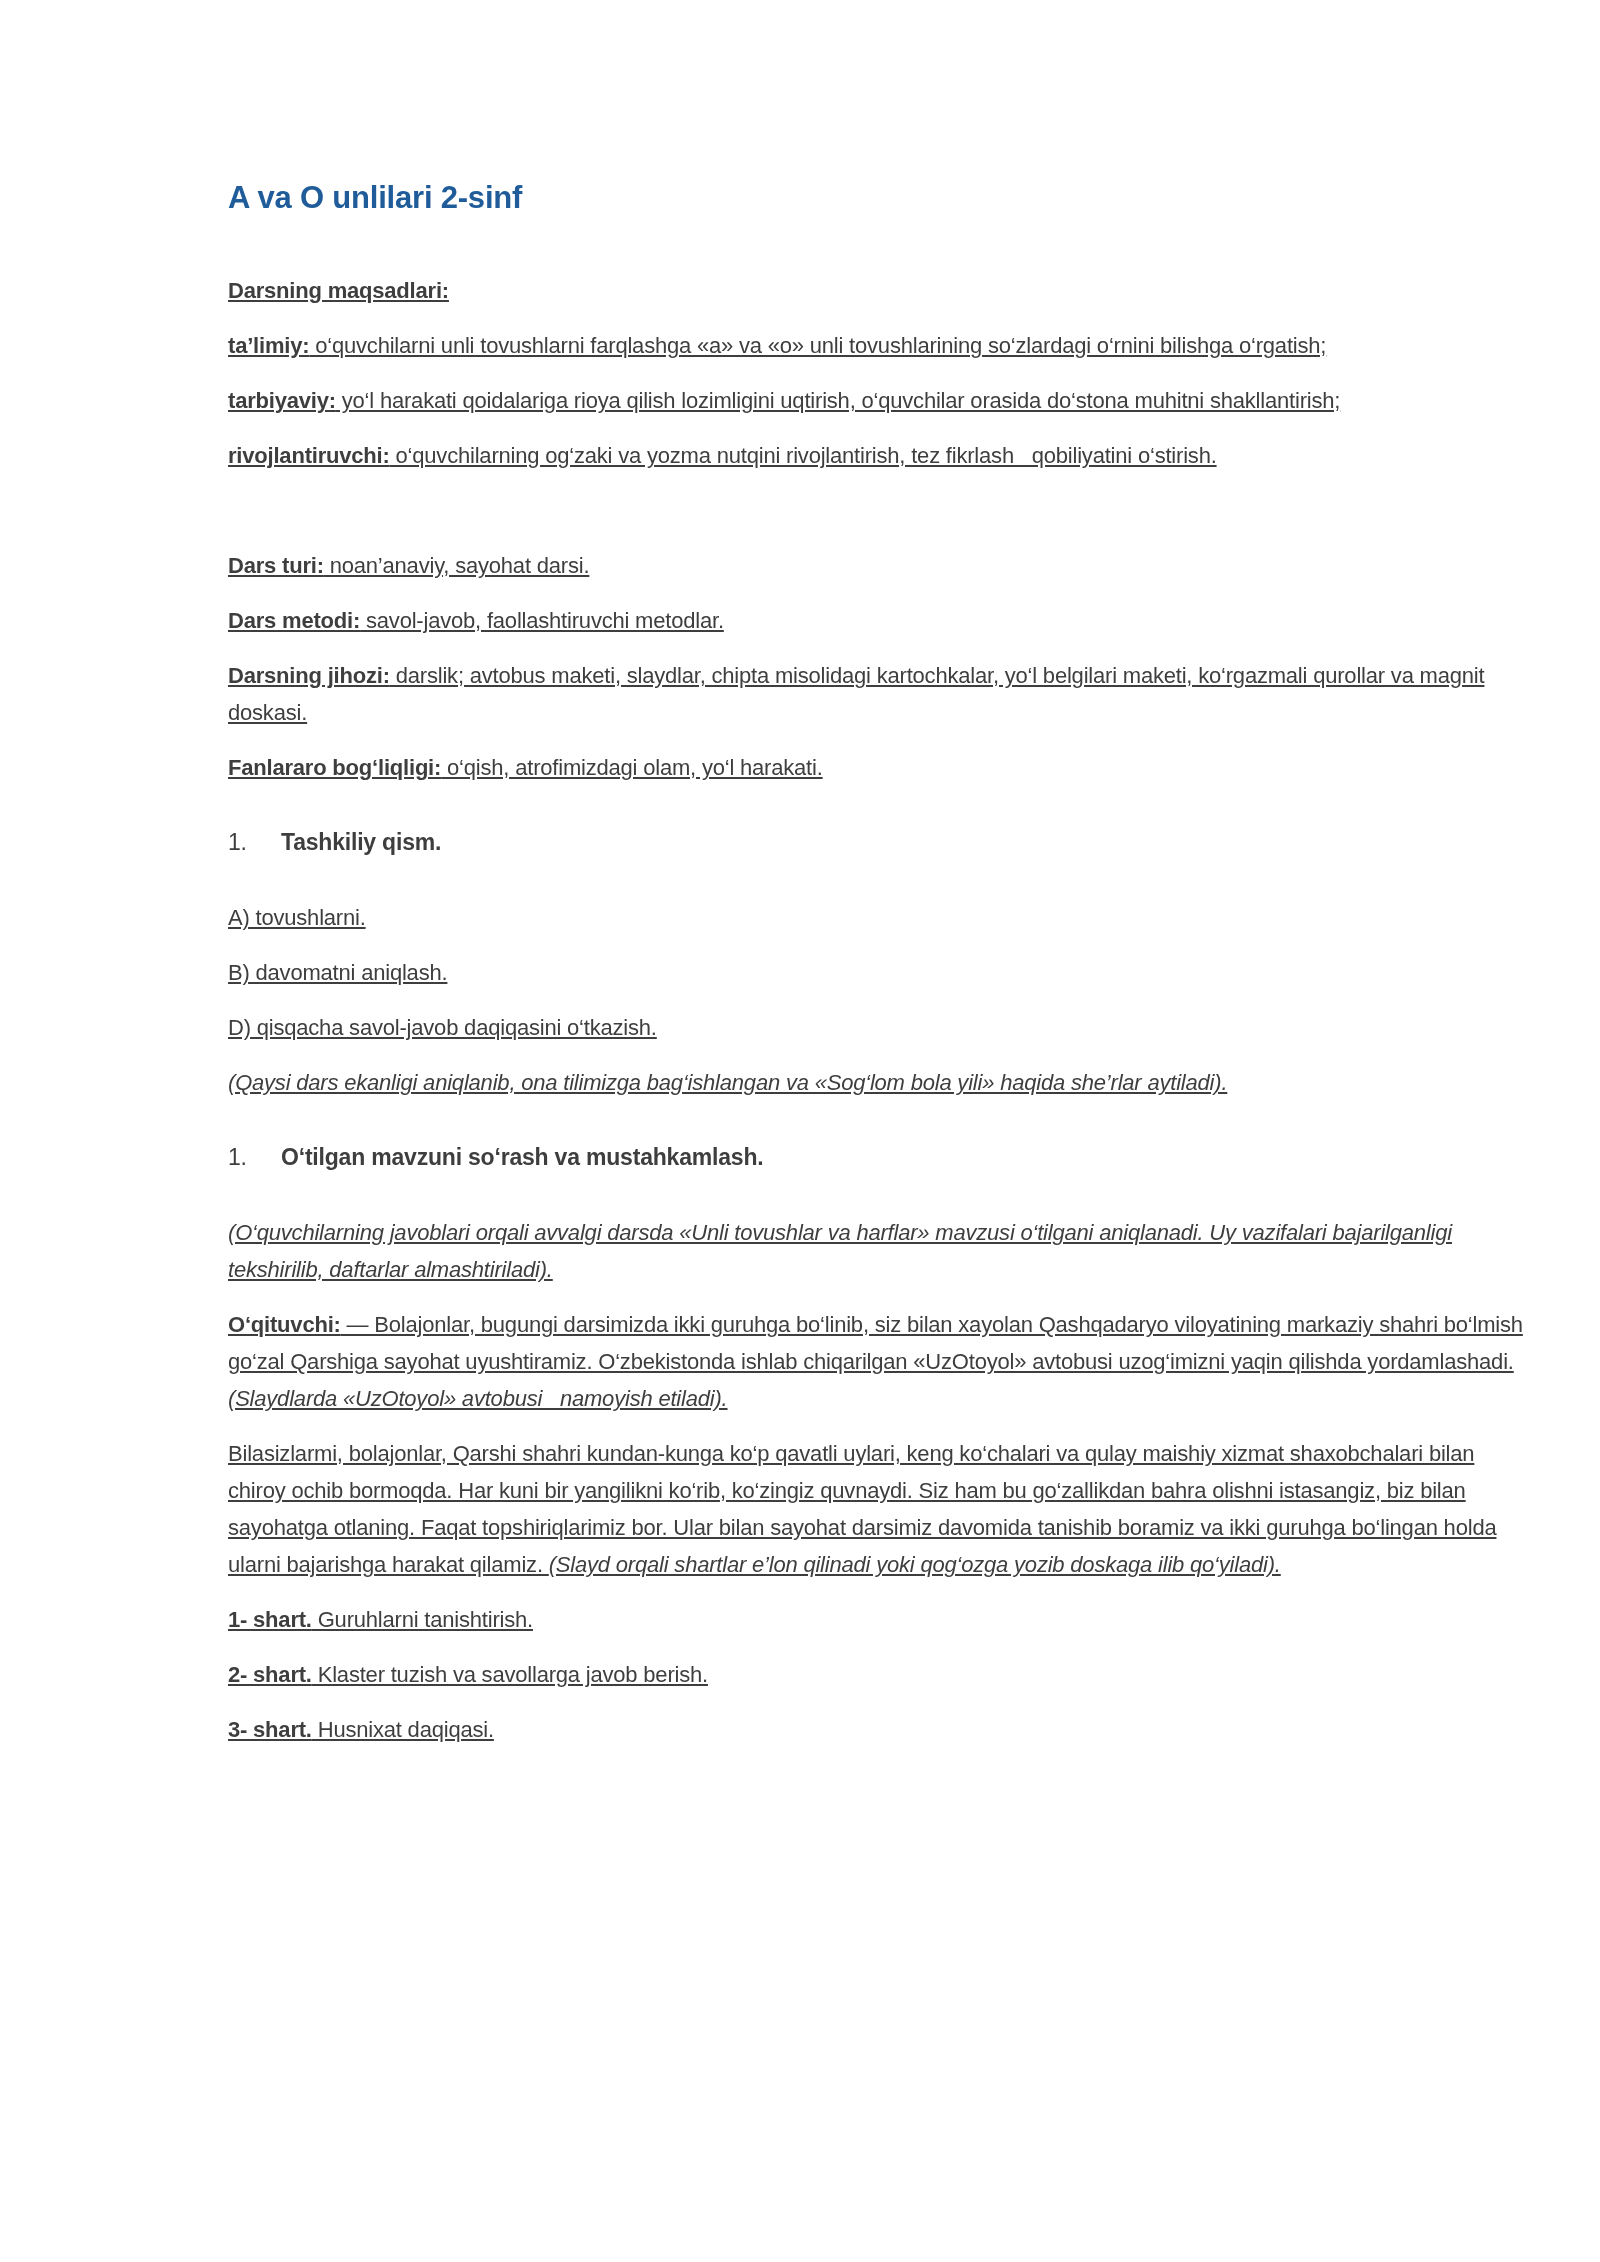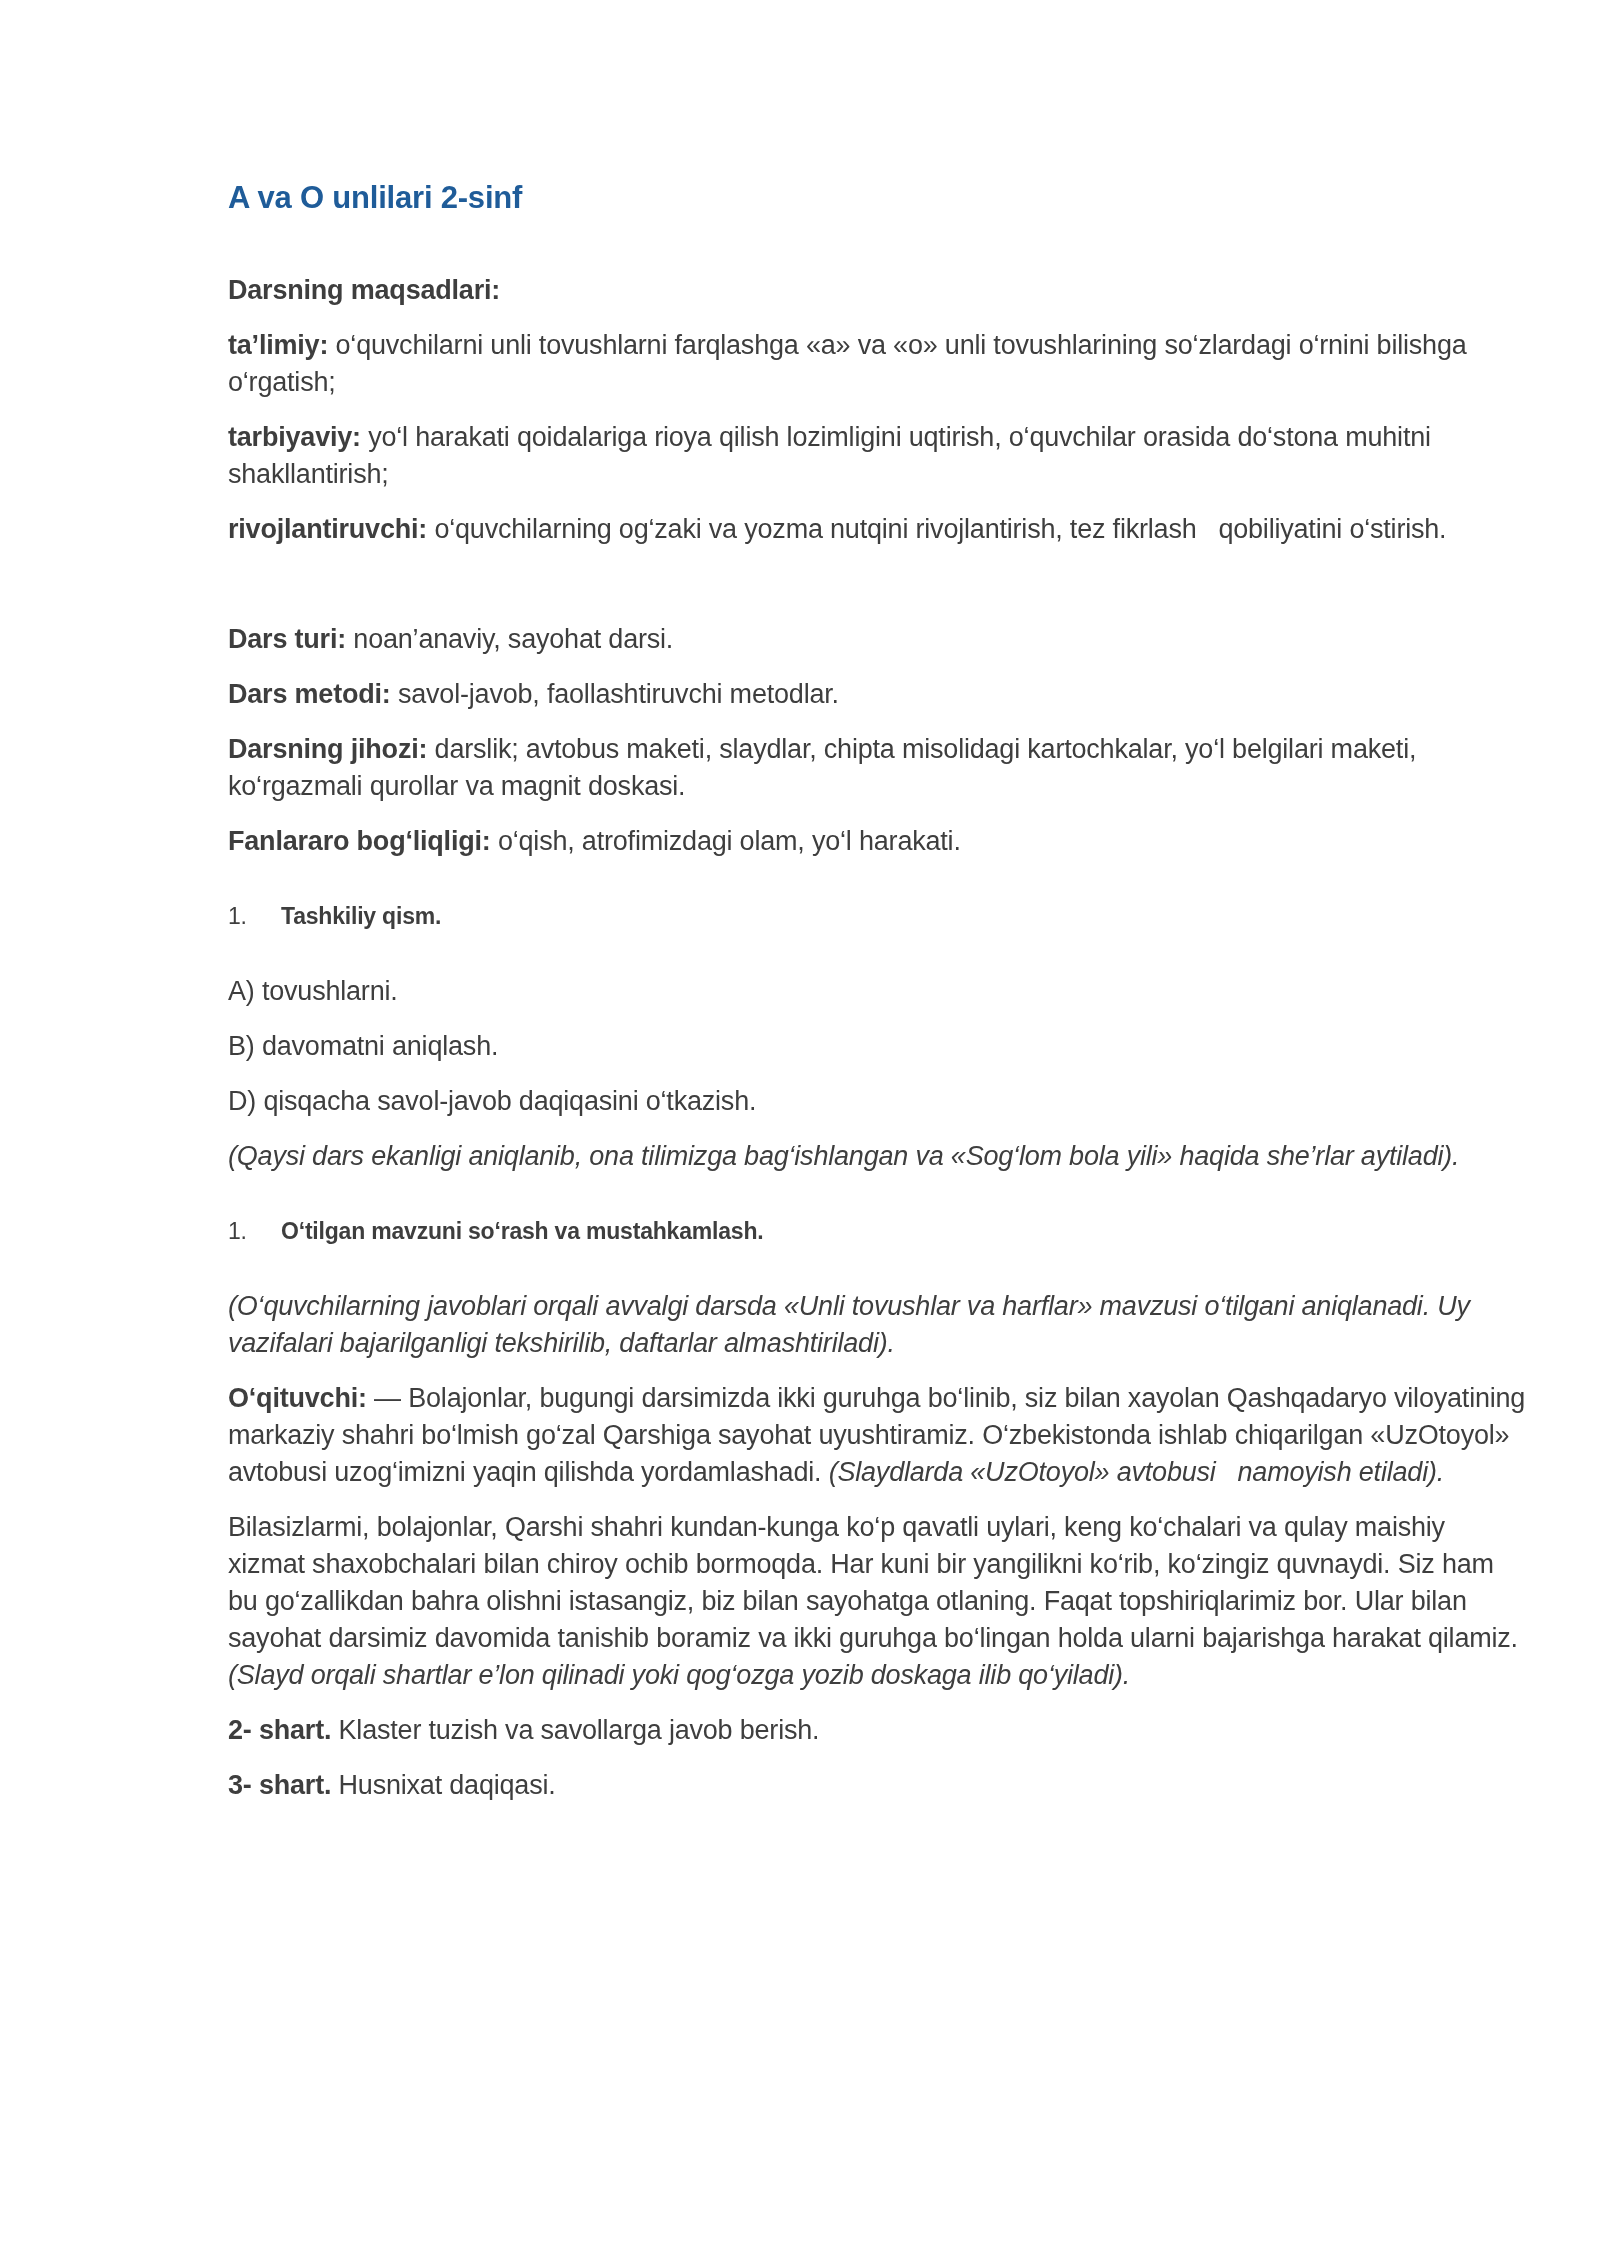--- a/index.html
+++ b/index.html
@@ -24,24 +24,25 @@
   }
   .doc-title {
     font-size: 31px;
     line-height: 40px;
     font-weight: 700;
     margin: 0 0 54px 0;
     color: #1f5c99;
     letter-spacing: -0.2px;
   }
   .para {
-    font-size: 27px;
+    font-size: 22px;
     line-height: 37px;
     margin: 0 0 18px 0;
     letter-spacing: -0.2px;
+    text-decoration: underline;
   }
   .spacer {
     height: 37px;
     margin: 0 0 18px 0;
   }
   .list-item {
     display: flex;
     font-size: 23px;
     line-height: 37px;
     margin: 38px 0 38px 0;
@@ -81,16 +82,17 @@
       <p class="para"><span class="">B) davomatni aniqlash.</span></p>
       <p class="para"><span class="">D) qisqacha savol-javob daqiqasini o‘tkazish.</span></p>
       <p class="para"><span class="run-i">(Qaysi dars ekanligi aniqlanib, ona tilimizga bag‘ishlangan va «Sog‘lom bola yili» haqida she’rlar aytiladi).</span></p>
       <div class="list-item">
         <span class="list-num">1.</span>
         <span class="li-text"><span class="run-b ">O‘tilgan mavzuni so‘rash va mustahkamlash.</span></span>
       </div>
       <p class="para"><span class="run-i">(O‘quvchilarning javoblari orqali avvalgi darsda «Unli tovushlar va harflar» mavzusi o‘tilgani aniqlanadi. Uy vazifalari bajarilganligi tekshirilib, daftarlar almashtiriladi).</span></p>
       <p class="para"><span class="run-b ">O‘qituvchi:</span><span class=""> — Bolajonlar, bugungi darsimizda ikki guruhga bo‘linib, siz bilan xayolan Qashqadaryo viloyatining markaziy shahri bo‘lmish go‘zal Qarshiga sayohat uyushtiramiz. O‘zbekistonda ishlab chiqarilgan «UzOtoyol» avtobusi uzog‘imizni yaqin qilishda yordamlashadi. </span><span class="run-i">(Slaydlarda «UzOtoyol» avtobusi&nbsp;&nbsp; namoyish etiladi).</span></p>
       <p class="para"><span class="">Bilasizlarmi, bolajonlar, Qarshi shahri kundan-kunga ko‘p qavatli uylari, keng ko‘chalari va qulay maishiy xizmat shaxobchalari bilan chiroy ochib bormoqda. Har kuni bir yangilikni ko‘rib, ko‘zingiz quvnaydi. Siz ham bu go‘zallikdan bahra olishni istasangiz, biz bilan sayohatga otlaning. Faqat topshiriqlarimiz bor. Ular bilan sayohat darsimiz davomida tanishib boramiz va ikki guruhga bo‘lingan holda ularni bajarishga harakat qilamiz. </span><span class="run-i">(Slayd orqali shartlar e’lon qilinadi yoki qog‘ozga yozib doskaga ilib qo‘yiladi).</span></p>
+      <p class="para"><span class="run-b ">1- shart.</span><span class=""> Guruhlarni tanishtirish.</span></p>
       <p class="para"><span class="run-b ">2- shart.</span><span class=""> Klaster tuzish va savollarga javob berish.</span></p>
       <p class="para"><span class="run-b ">3- shart.</span><span class=""> Husnixat daqiqasi.</span></p>
     </div>
 </div>
 
 </body></html>

